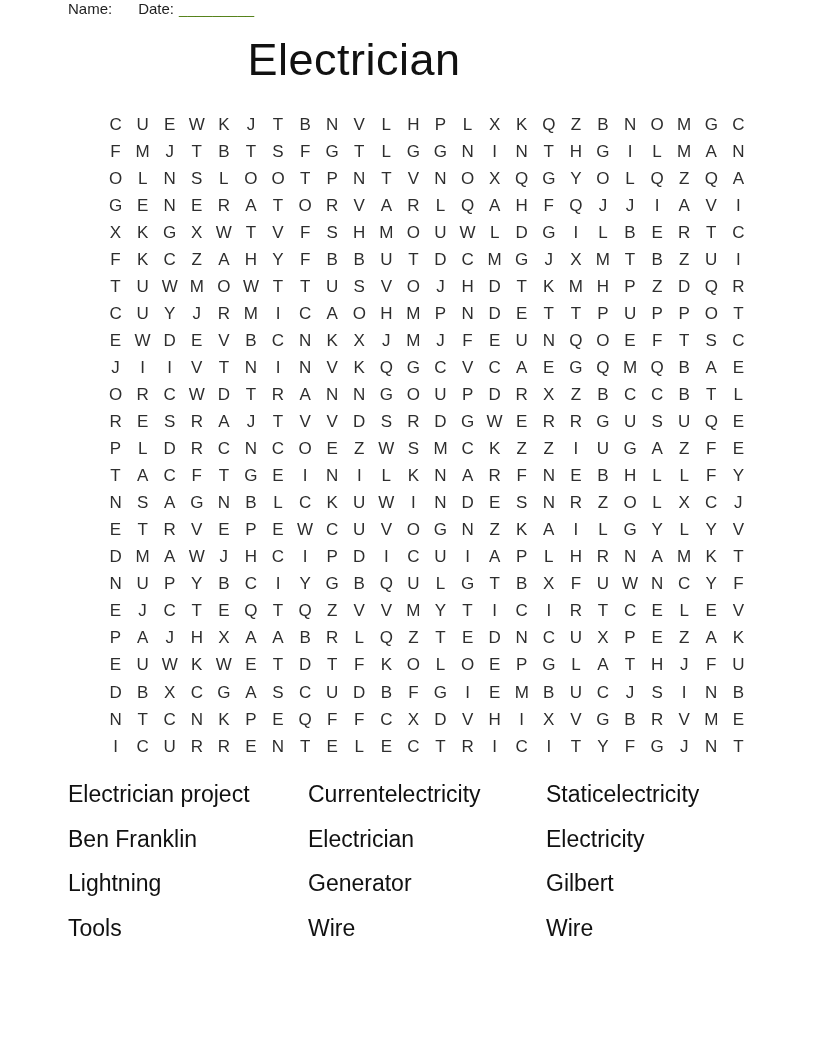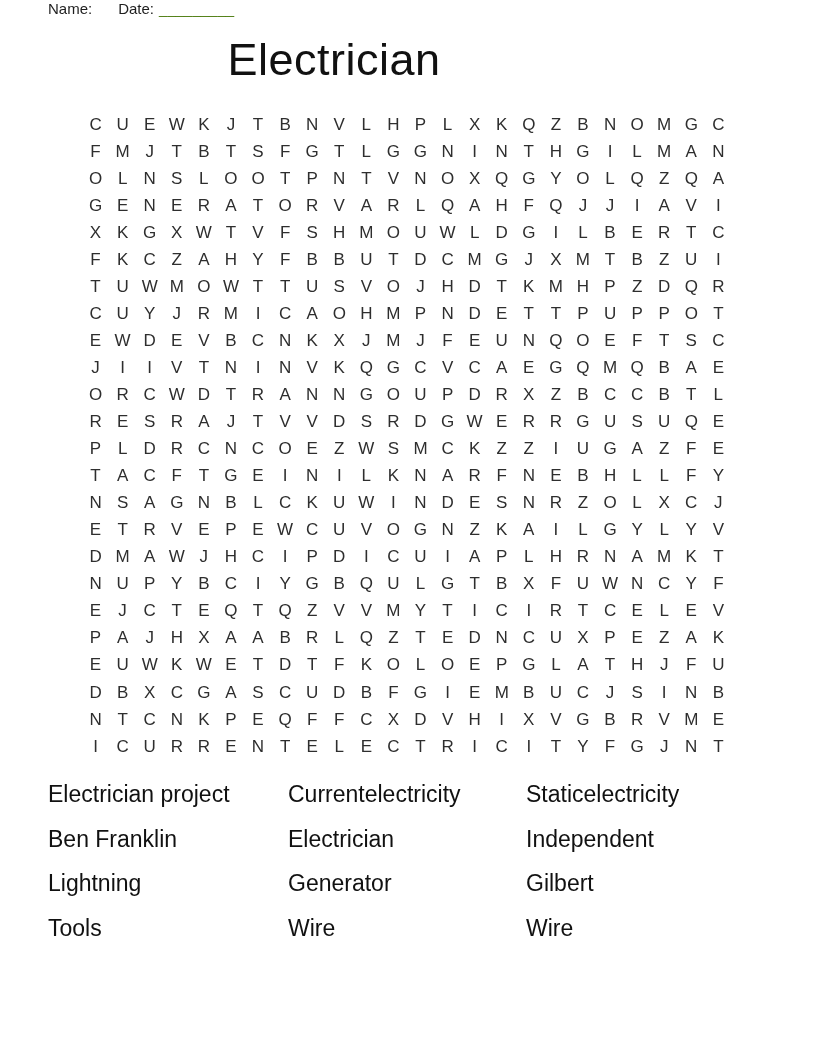--- a/index.html
+++ b/index.html
@@ -3,21 +3,21 @@
 <meta charset="utf-8">
 <style>
   * { margin: 0; padding: 0; box-sizing: border-box; }
   html, body {
     width: 816px; height: 1056px;
     background: #ffffff;
     font-family: "Liberation Sans", sans-serif;
     color: #1e1e1e;
     overflow: hidden;
   }
-  .page { position: relative; width: 668px; height: 1056px; }
+  .page { position: relative; width: 668px; height: 1056px; margin-left: 20px; }
 
   
   .header-row {
     position: absolute;
     left: 48px; top: 0px; right: 70px;
     display: flex;
     align-items: baseline;
     font-size: 15px;
     color: #1e1e1e;
     white-space: nowrap;
@@ -678,18 +678,18 @@
   <div class="words" id="word-list">
       <div class="word">Electrician project</div>
       <div class="word">Ben Franklin</div>
       <div class="word">Lightning</div>
       <div class="word">Tools</div>
       <div class="word">Currentelectricity</div>
       <div class="word">Electrician</div>
       <div class="word">Generator</div>
       <div class="word">Wire</div>
       <div class="word">Staticelectricity</div>
-      <div class="word">Independent</div>
+      <div class="word">Electricity</div>
       <div class="word">Gilbert</div>
       <div class="word">Wire</div>
     </div>
 
 </div>
 
 </body></html>

